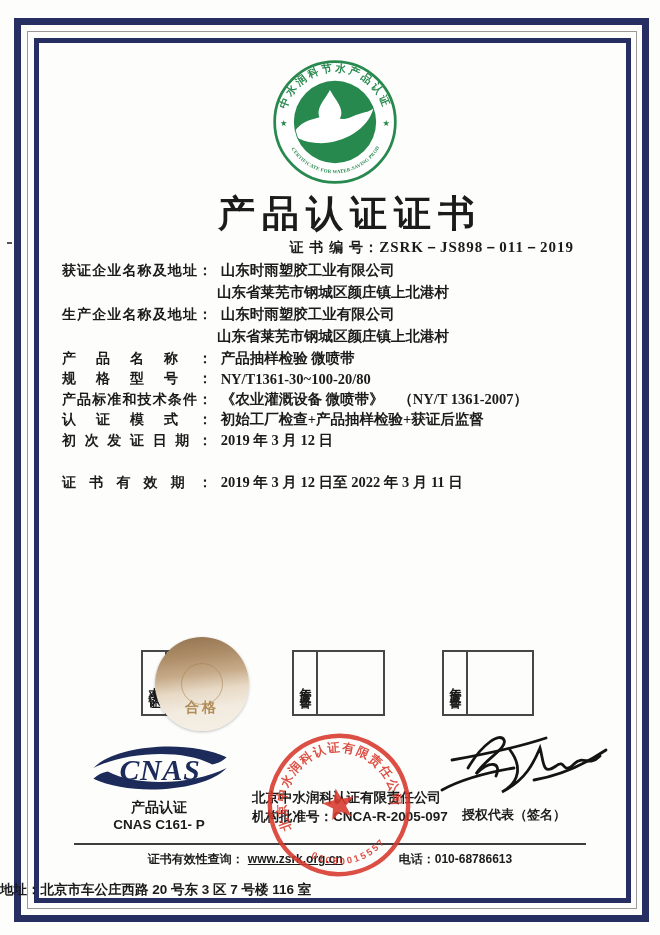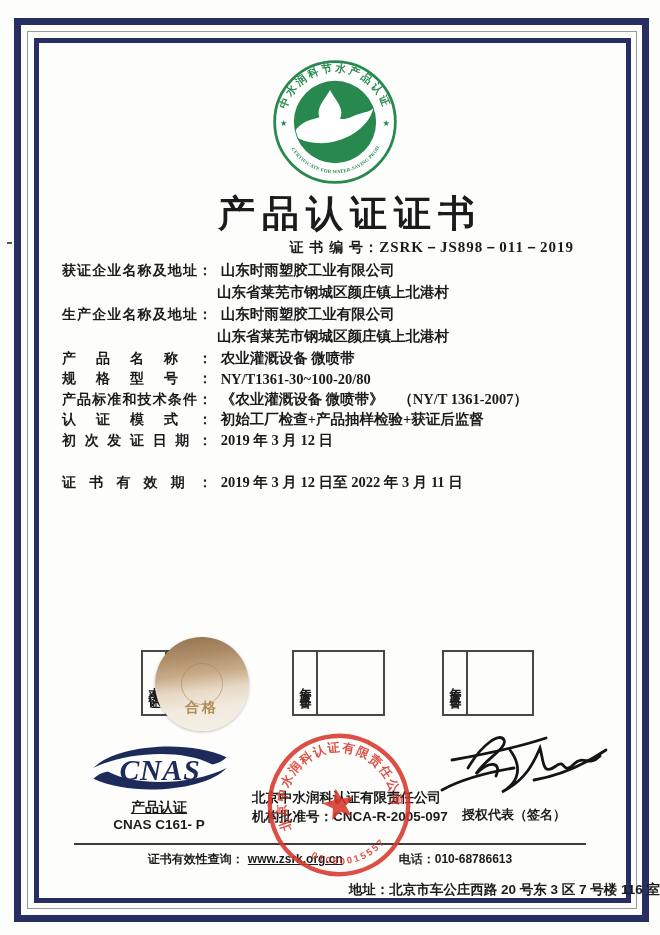--- a/index.html
+++ b/index.html
@@ -26,30 +26,30 @@
   .vtext{writing-mode:vertical-rl;font-size:12px;letter-spacing:3px;font-weight:bold;
          font-family:"Liberation Sans","DejaVu Sans",sans-serif;}
   .sticker{left:155px;top:637px;width:94px;height:94px;border-radius:50%;z-index:3;
            background:linear-gradient(173deg,#93714f 0%,#ad8d68 22%,#c7ab89 40%,#e7d9c5 56%,#f2ebdf 74%,#f5efe5 100%);
            box-shadow:0 1px 3px rgba(0,0,0,.25);}
   .sticker .ring{position:absolute;left:26px;top:26px;width:40px;height:40px;border-radius:50%;
                  border:1.5px solid rgba(166,129,79,.55);}
   .sticker .stxt{position:absolute;left:0;right:0;bottom:14px;text-align:center;color:#b08c58;
                  font-size:14px;font-weight:bold;letter-spacing:3px;
                  font-family:"Liberation Sans","DejaVu Sans",sans-serif;}
-  .cnas-cap1{left:85px;top:799px;width:148px;text-align:center;font-size:14px;font-weight:bold;text-decoration:underline;}
+  .cnas-cap1{left:85px;top:799px;width:148px;text-align:center;font-size:14px;font-weight:bold;}
   .cnas-cap2{left:85px;top:817px;width:148px;text-align:center;font-size:13.5px;font-weight:bold;}
   .issuer1{left:252px;top:789px;font-size:13.5px;font-weight:bold;z-index:2;}
   .issuer2{left:252px;top:808px;font-size:13.5px;font-weight:bold;z-index:2;}
   .sig-label{left:462px;top:806px;font-size:13px;font-weight:bold;}
   .sep{left:74px;top:843px;width:512px;border-top:2px solid #3d3d3d;}
   .foot1{left:0;right:0;top:851px;text-align:center;font-size:12px;font-weight:bold;}
   .foot1 .site{text-decoration:underline;margin-left:4px;}
   .foot1 .phone-group{margin-left:56px;}
-  .foot2{left:0;right:0;top:881px;text-align:right;font-size:13.5px;font-weight:bold;}
+  .foot2{left:0;right:0;top:881px;text-align:left;font-size:13.5px;font-weight:bold;}
   .redseal{left:265px;top:731px;z-index:4;opacity:.88;transform:rotate(-12deg);}
   .artifact{left:7px;top:242px;width:5px;height:2px;background:#555;}
 </style>
 </head>
 <body>
 
 <div class="page">
 
   <div class="frame-a"></div>
   <div class="frame-b"></div>
@@ -93,21 +93,21 @@
   <div class="abs fvalue2" style="top:283px">山东省莱芜市钢城区颜庄镇上北港村</div>
 
   <div class="abs frow" style="top:305px">
     <span class="flabel">生产企业名称及地址：</span>
     <span class="fvalue">山东时雨塑胶工业有限公司</span>
   </div>
   <div class="abs fvalue2" style="top:327px">山东省莱芜市钢城区颜庄镇上北港村</div>
 
   <div class="abs frow" style="top:349px">
     <span class="flabel">产品名称：</span>
-    <span class="fvalue">农业灌溉设备 微喷带</span>
+    <span class="fvalue">产品抽样检验 微喷带</span>
   </div>
   <div class="abs frow" style="top:370px">
     <span class="flabel">规格型号：</span>
     <span class="fvalue">NY/T1361-30~100-20/80</span>
   </div>
   <div class="abs frow" style="top:390px">
     <span class="flabel">产品标准和技术条件：</span>
     <span class="fvalue">《农业灌溉设备 微喷带》　（NY/T 1361-2007）</span>
   </div>
   <div class="abs frow" style="top:410px">

